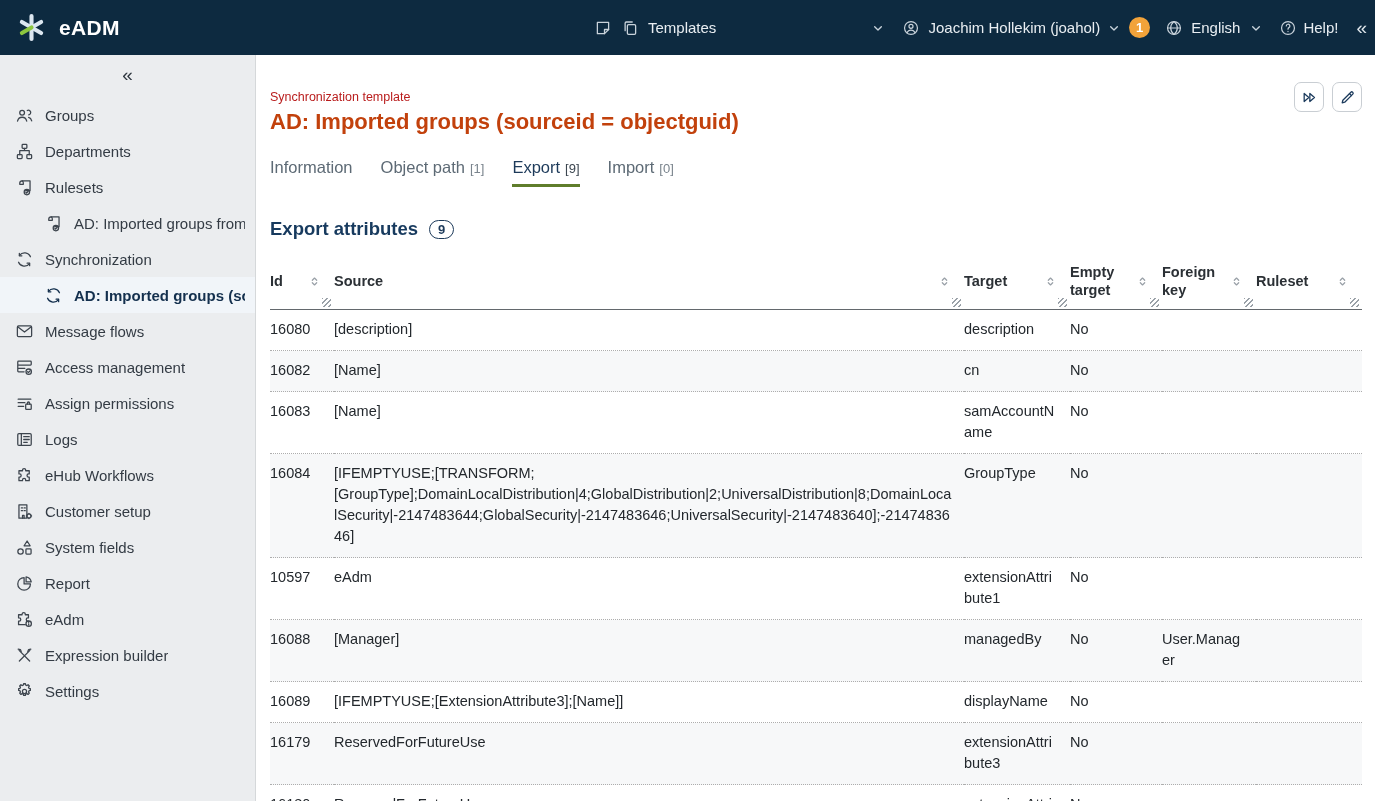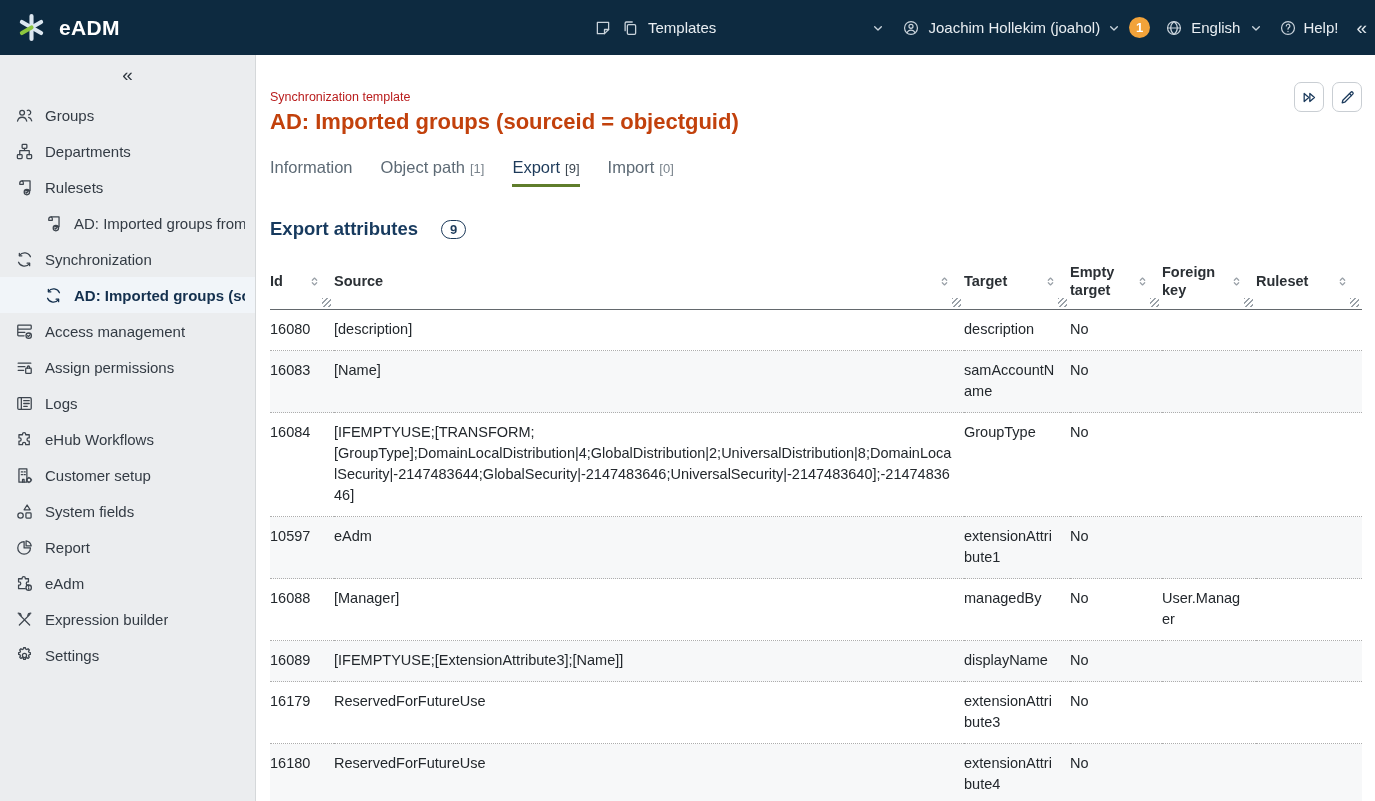--- a/index.html
+++ b/index.html
@@ -59,21 +59,21 @@
   .action-btn svg { width:17px; height:17px; }
 
   .tabs { display:flex; gap:28px; margin-top:23px; font-size:16.5px; color:#5d6a75; }
   .tab { padding-bottom:7px; cursor:pointer; display:flex; gap:5px; align-items:baseline; }
   .tab .tab-count { font-size:13px; color:#7a848d; }
   .tab .tab-count::before { content:"["; }
   .tab .tab-count::after { content:"]"; }
   .tab.active { color:#1d3a5a; border-bottom:3px solid #5f7d2b; font-weight:500; }
   .tab.active .tab-count { color:#3c4650; }
 
-  .section-head { margin-top:31px; display:flex; align-items:center; gap:23px; }
+  .section-head { margin-top:31px; display:flex; align-items:center; gap:11px; }
   .section-title { font-size:18.5px; font-weight:700; color:#173a5e; }
   .count-badge { border:1.4px solid #1d3a5a; color:#1d3a5a; border-radius:11px;
     padding:1px 8px; font-size:13px; font-weight:600; }
 
   
   table { width:100%; border-collapse:collapse; table-layout:fixed; margin-top:19px;
     font-size:14.5px; color:#23282d; }
   col.c-id{width:64px} col.c-source{width:630px} col.c-target{width:106px}
   col.c-empty_target{width:92px} col.c-foreign_key{width:94px} col.c-ruleset{width:auto}
   thead th { text-align:left; font-weight:700; color:#2b3035; padding:4px 0 10px 0;
@@ -241,20 +241,29 @@
               <path d="M5.5 4.2v3.2h3.2"></path>
               <path d="M4.5 15.5a8 8 0 0 0 13.8 1.6"></path>
               <path d="M18.5 19.8v-3.2h-3.2"></path>
             </svg>
           </span>
     <span class="label">AD: Imported groups (sour...</span>
   </div>
         <div class="sb-item">
     <span class="icon">
             <svg viewBox="0 0 24 24" fill="none" stroke="currentColor" stroke-width="1.6" stroke-linecap="round" stroke-linejoin="round">
+              <rect x="3" y="5" width="18" height="13.5" rx="1.5"></rect>
+              <path d="M3.8 6.2L12 12.6l8.2-6.4"></path>
+            </svg>
+          </span>
+    <span class="label">Message flows</span>
+  </div>
+        <div class="sb-item">
+    <span class="icon">
+            <svg viewBox="0 0 24 24" fill="none" stroke="currentColor" stroke-width="1.6" stroke-linecap="round" stroke-linejoin="round">
               <rect x="3.5" y="4" width="17" height="5" rx="1"></rect>
               <path d="M3.5 13h9M3.5 9v7.5a1 1 0 0 0 1 1h7"></path>
               <circle cx="17.3" cy="17.3" r="3.4"></circle>
               <path d="M15.9 17.3l1.1 1.1 1.9-2.2"></path>
             </svg>
           </span>
     <span class="label">Access management</span>
   </div>
         <div class="sb-item">
     <span class="icon">
@@ -479,20 +488,28 @@
       <tbody>
           <tr>
             <td>16080</td>
             <td>[description]</td>
             <td>description</td>
             <td>No</td>
             <td></td>
             <td></td>
           </tr>
           <tr>
+            <td>16082</td>
+            <td>[Name]</td>
+            <td>cn</td>
+            <td>No</td>
+            <td></td>
+            <td></td>
+          </tr>
+          <tr>
             <td>16083</td>
             <td>[Name]</td>
             <td>samAccountName</td>
             <td>No</td>
             <td></td>
             <td></td>
           </tr>
           <tr>
             <td>16084</td>
             <td>[IFEMPTYUSE;[TRANSFORM;[GroupType];DomainLocalDistribution|4;GlobalDistribution|2;UniversalDistribution|8;DomainLocalSecurity|-2147483644;GlobalSecurity|-2147483646;UniversalSecurity|-2147483640];-2147483646]</td>

